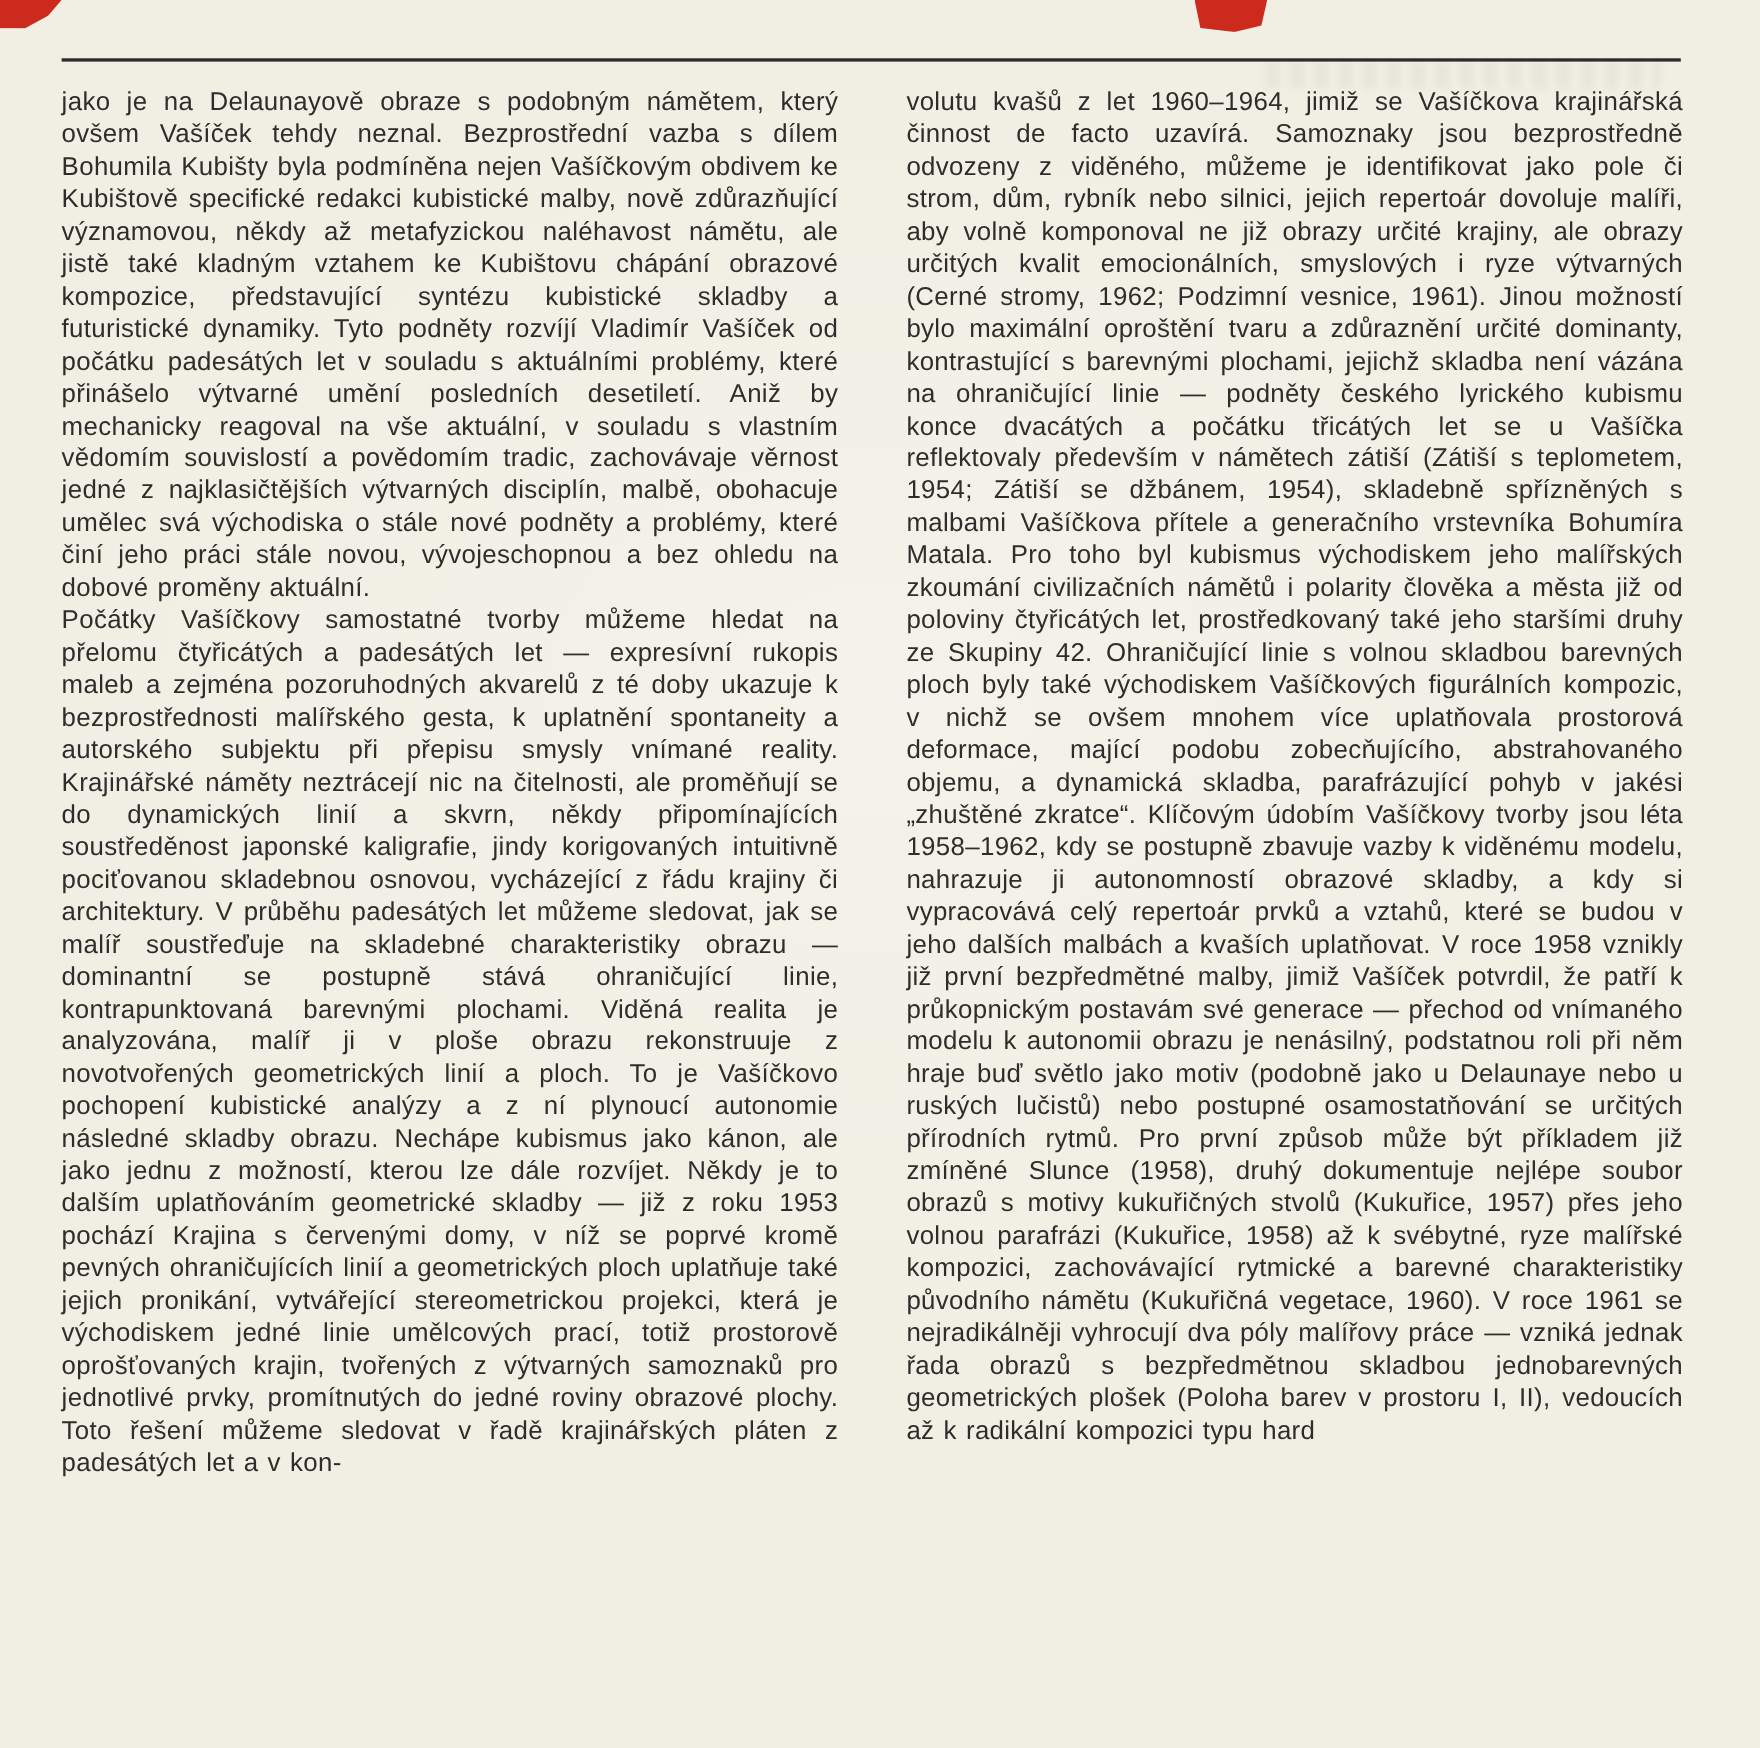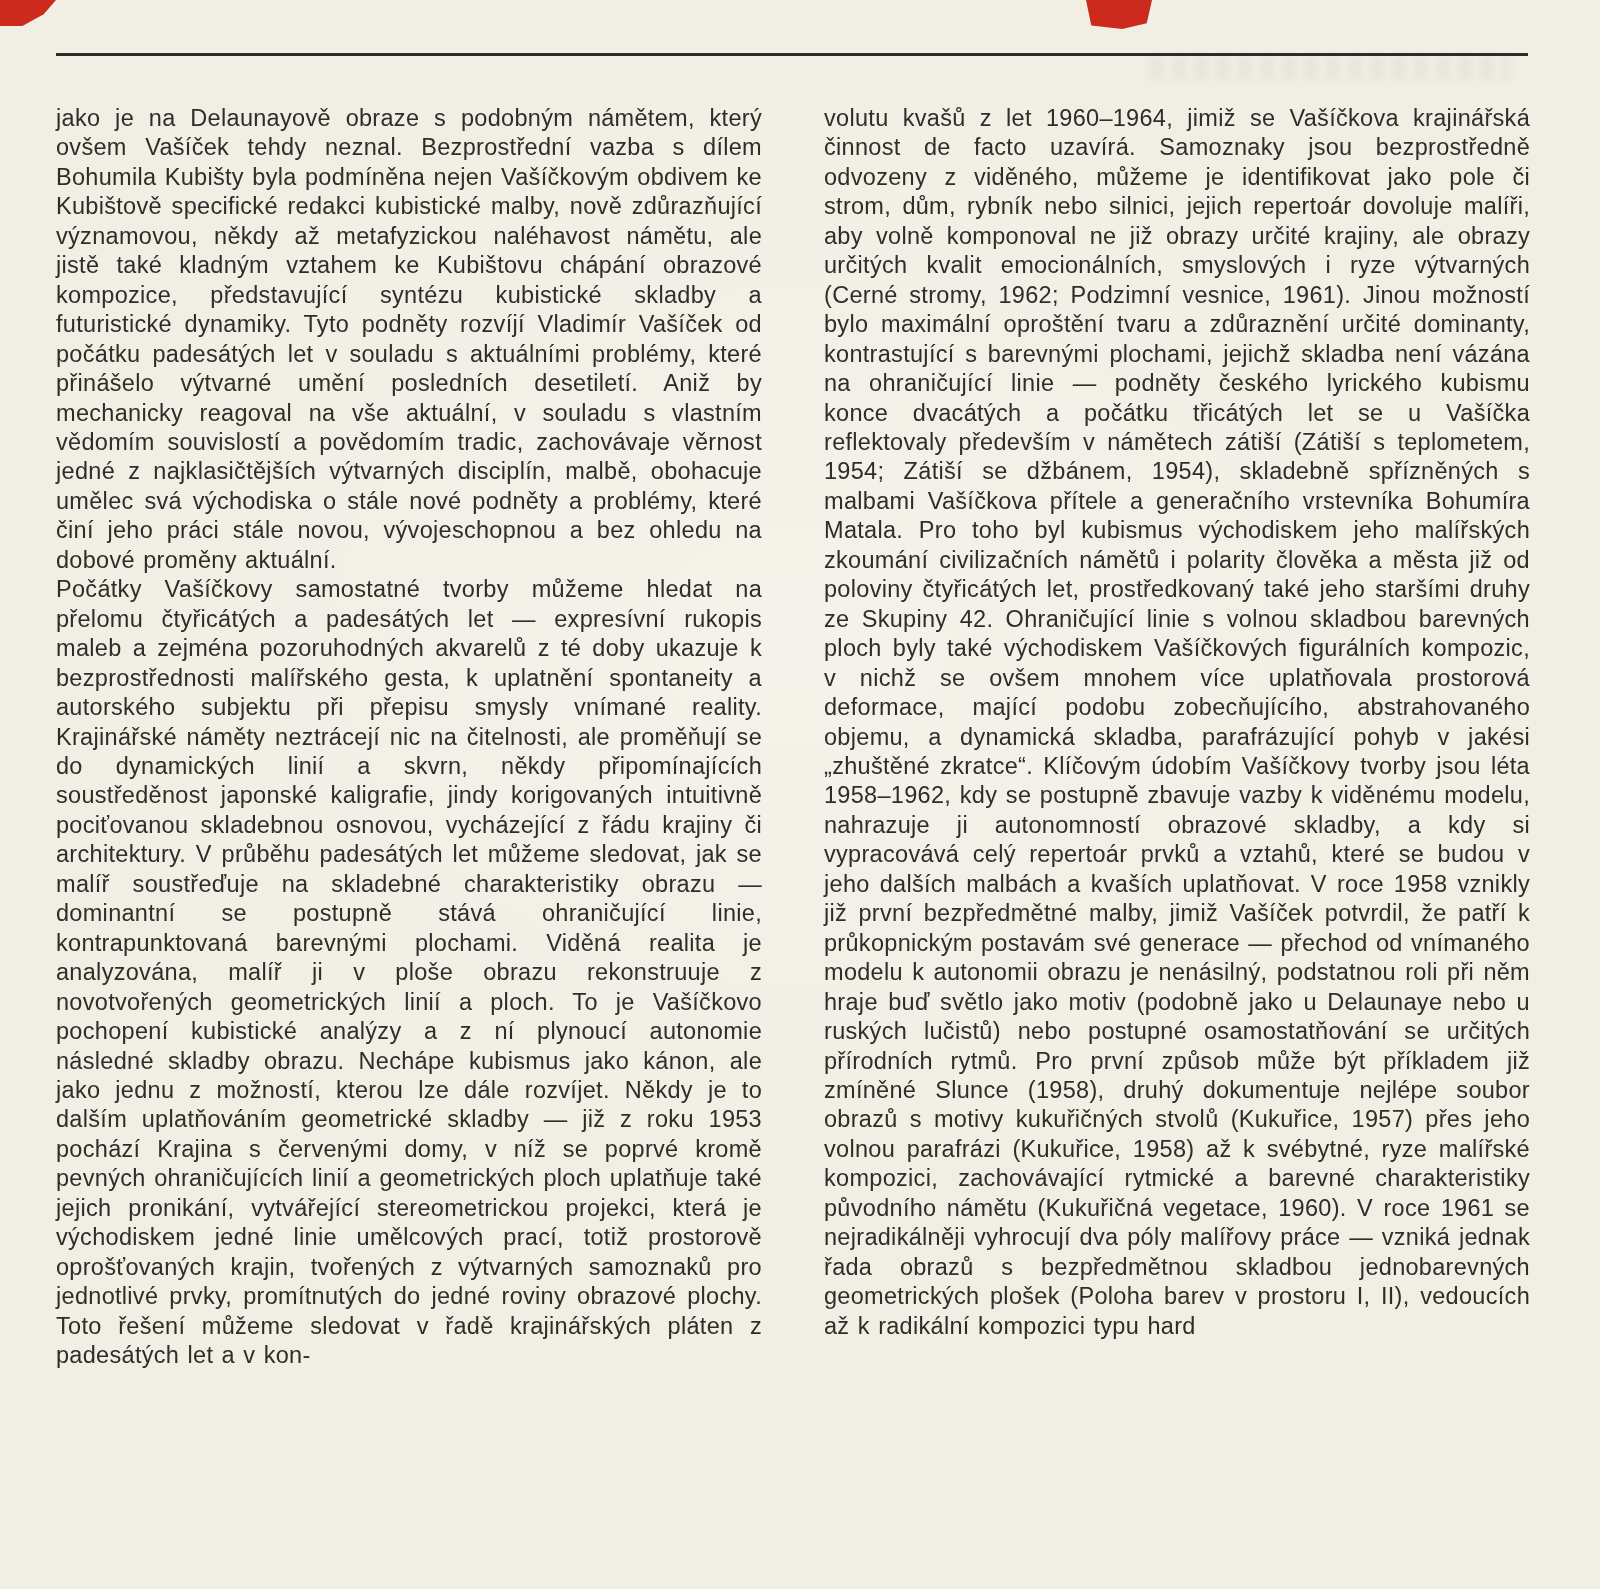--- a/index.html
+++ b/index.html
@@ -56,21 +56,21 @@
     top: 53px;
     height: 3px;
     background: #2b2b2b;
   }
   .columns {
     position: absolute;
     left: 56px;
     right: 70px;
     top: 0;
     bottom: 0;
-    padding-top: 104px;
+    padding-top: 78px;
     display: flex;
     gap: 62px;
     justify-content: space-between;
   }
   .col {
     flex: 1 1 0;
     min-width: 0;
   }
   .col p {
     margin: 0;

